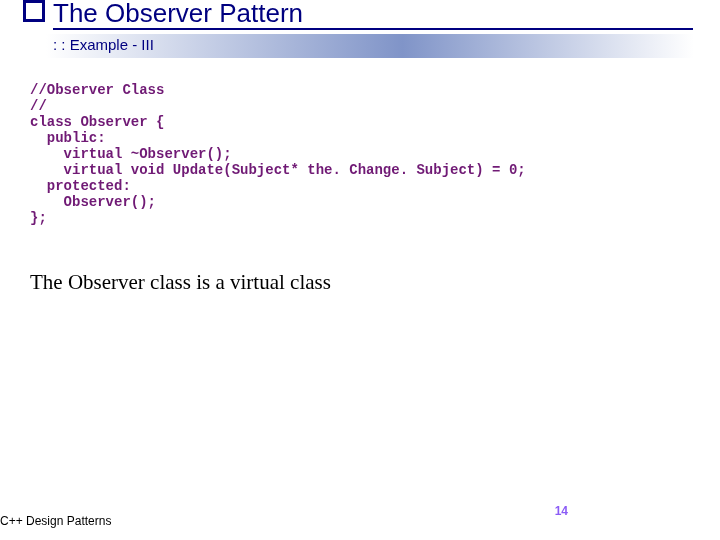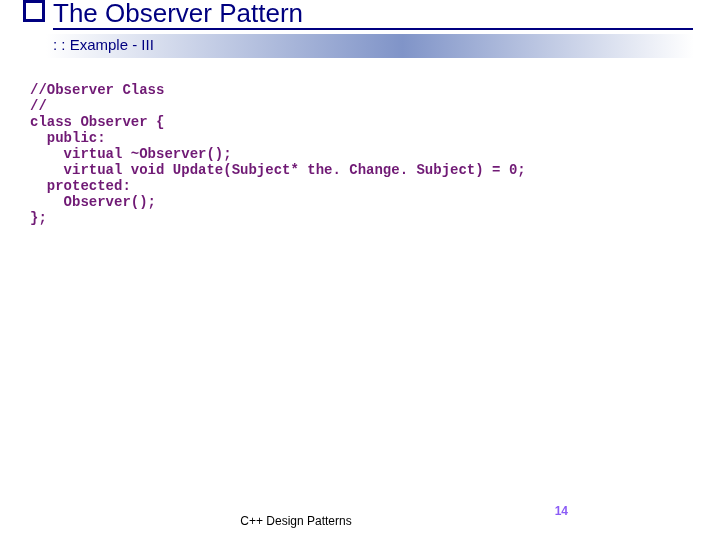--- a/index.html
+++ b/index.html
@@ -79,21 +79,21 @@
     top: 270px;
     font-family: "Times New Roman", Times, serif;
     font-size: 21px;
     color: #000000;
   }
   .footer-center {
     position: absolute;
     left: 0;
     right: 0;
     top: 514px;
-    text-align: center;
+    text-align: left;
     font-size: 12px;
     color: #000000;
     font-family: Arial, sans-serif;
   }
   .footer-right {
     position: absolute;
     right: 24px;
     top: 504px;
     font-size: 12px;
     font-weight: bold;
@@ -117,17 +117,18 @@
   <div class="code-block">//Observer Class
 //
 class Observer {
   public:
     virtual ~Observer();
     virtual void Update(Subject* the. Change. Subject) = 0;
   protected:
     Observer();
 };</div>
 
+  <div class="body-text">The Observer class is a virtual class</div>
 
   <div class="footer-center">C++ Design Patterns</div>
   <div class="footer-right">14</div>
 
 </div>
 
 </body></html>

